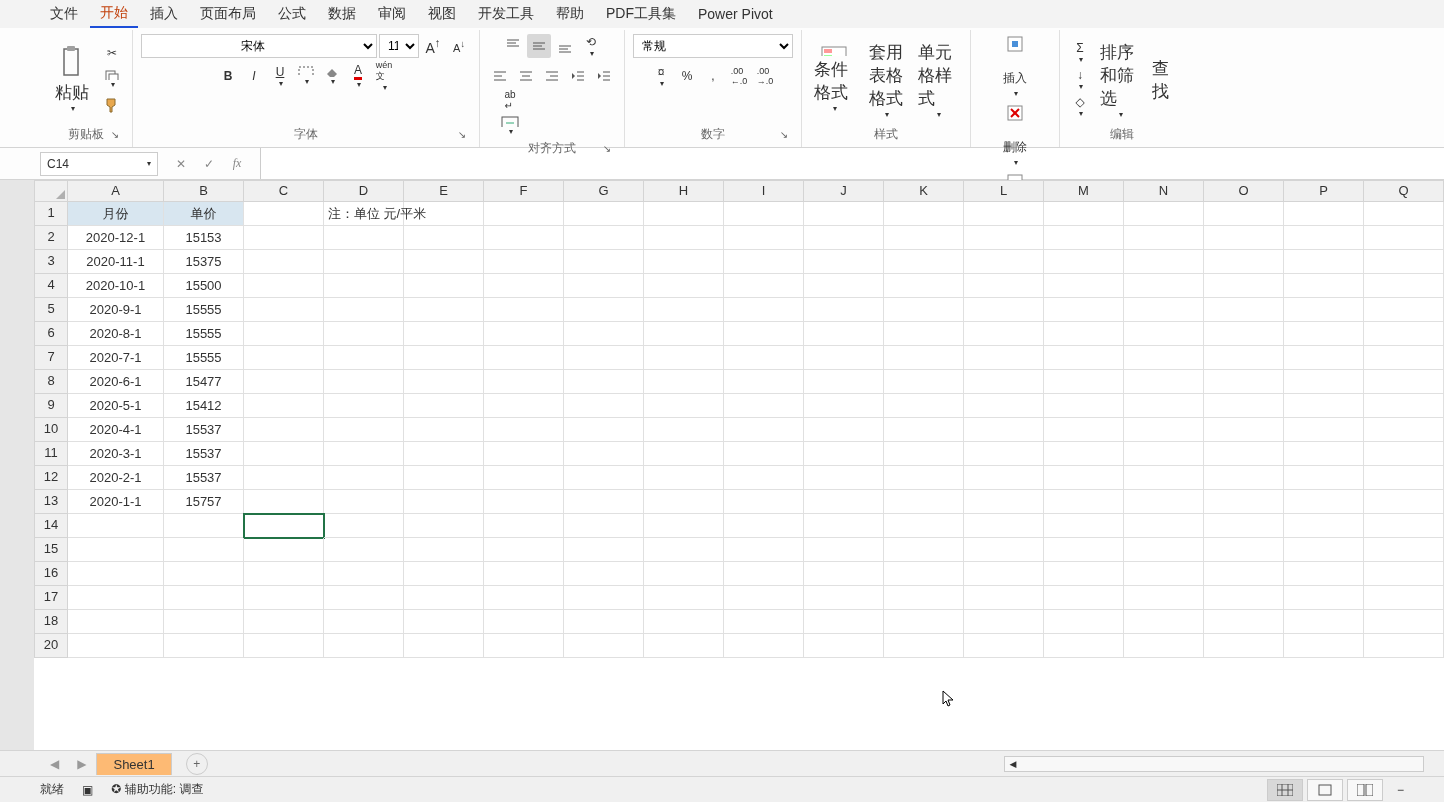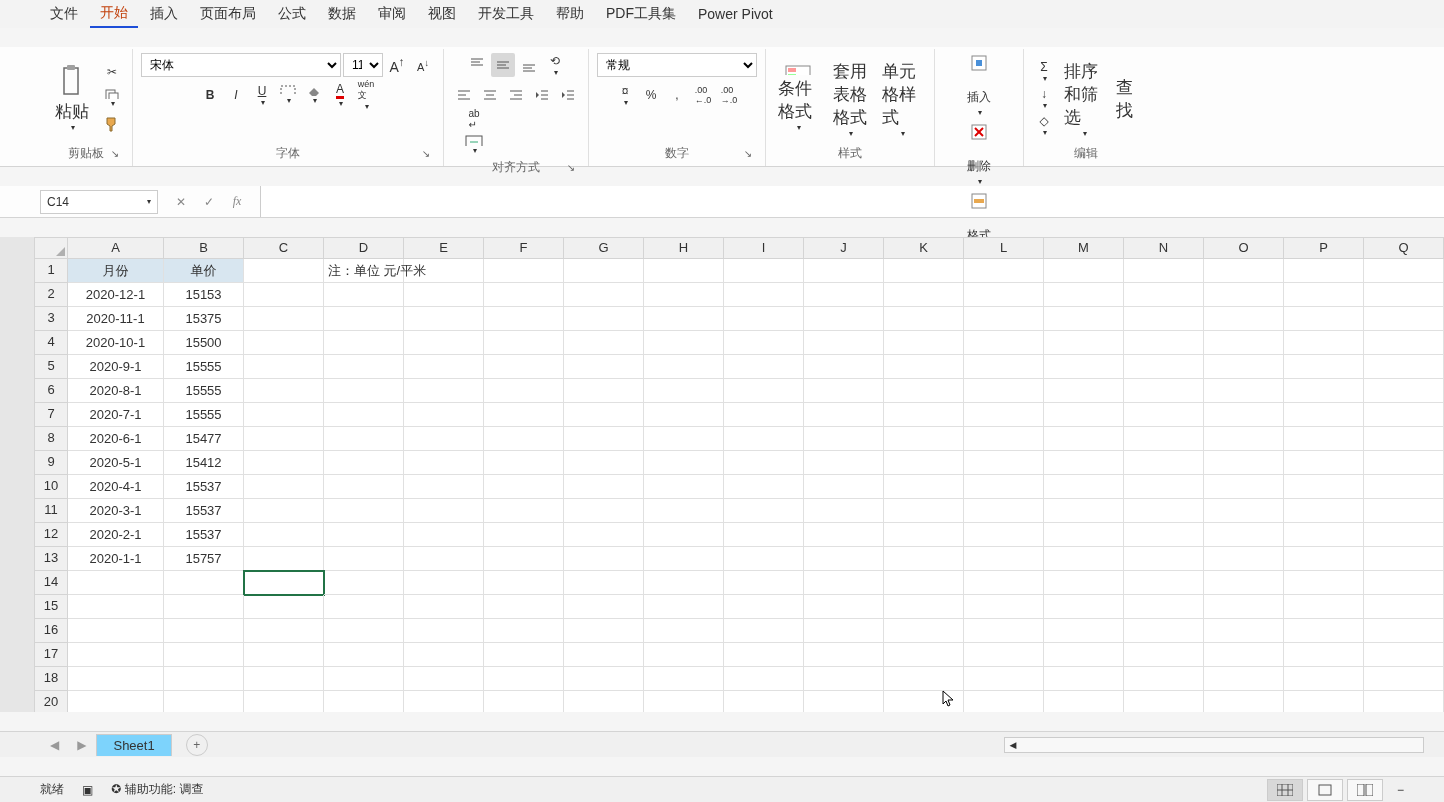--- a/index.html
+++ b/index.html
@@ -1,38 +1,38 @@
 <!DOCTYPE html>
 <html><head>
 <meta charset="utf-8">
 <style>
 * { box-sizing: border-box; margin: 0; padding: 0; }
 body { font-family: "Microsoft YaHei", sans-serif; font-size: 12px; background: #f5f5f5; color: #333; overflow: hidden; width: 1444px; height: 802px; position: relative; }
-.app { display: flex; flex-direction: column; height: 100%; gap: 19px; }
+.app { display: flex; flex-direction: column; height: 100%; }
 
 
 .menubar { display: flex; gap: 2px; padding: 4px 40px; background: #f3f3f3; align-items: center; height: 28px; }
 .menubar-item { padding: 4px 10px; font-size: 14px; color: #333; cursor: pointer; }
 .menubar-item.active { color: #c2410c; font-weight: normal; border-bottom: 2px solid #1d4ed8; }
 
 
 .ribbon { display: flex; background: #fdfdfd; border-bottom: 1px solid #d4d4d4; height: 120px; padding: 2px 0 0 40px; }
 .ribbon-group { display: flex; flex-direction: column; border-right: 1px solid #e0e0e0; padding: 4px 8px 2px; position: relative; }
 .ribbon-group-inner { display: flex; gap: 4px; flex: 1; align-items: center; }
 .ribbon-group-label { text-align: center; font-size: 12px; color: #666; padding: 2px 0; position: relative; }
 .ribbon-group-dialog { position: absolute; right: 2px; bottom: 2px; width: 14px; height: 14px; font-size: 10px; color: #666; }
 .btn { display: flex; flex-direction: column; align-items: center; justify-content: center; padding: 2px 4px; cursor: pointer; border-radius: 2px; }
 .btn-lg { width: 48px; height: 72px; }
 .btn-sm { width: 24px; height: 24px; }
 .btn-row { display: flex; gap: 2px; align-items: center; }
 .btn-col { display: flex; flex-direction: column; gap: 2px; }
 .btn-label { font-size: 17px; margin-top: 2px; }
 .dropdown-arrow { font-size: 8px; margin-left: 2px; }
 .combo { border: 1px solid #ccc; height: 24px; font-size: 12px; padding: 0 4px; background: #fff; }
-.combo.font-name { width: 200px; }
+.combo.font-name { width: 236px; text-align: center; }
 .combo.font-size { width: 40px; }
 .combo.number-fmt { width: 160px; }
 
 
 .formulabar { display: flex; background: #fdfdfd; border-bottom: 1px solid #d4d4d4; height: 32px; align-items: center; padding-left: 40px; }
 .namebox { width: 118px; border: 1px solid #ccc; height: 24px; display: flex; align-items: center; padding: 0 6px; background: #fff; }
 .namebox-arrow { margin-left: auto; font-size: 8px; }
 .fb-btns { display: flex; gap: 6px; padding: 0 12px; }
 .fb-btn { width: 22px; height: 22px; display: flex; align-items: center; justify-content: center; color: #888; cursor: pointer; }
 .fx { font-style: italic; font-family: "Times New Roman"; }
@@ -53,21 +53,21 @@
 .cell.header-cell { background: #d8e6f0; text-align: center; }
 .cell.right { text-align: center; }
 .cell.selected { outline: 2px solid #217346; outline-offset: -1px; }
 
 .cA { width: 96px; } .cB { width: 80px; } .cC { width: 80px; } .cD { width: 80px; }
 .cE, .cF, .cG, .cH, .cI, .cJ, .cK, .cL, .cM, .cN, .cO, .cP, .cQ { width: 80px; }
 
 
 .sheetbar { display: flex; background: #f0f0f0; border-top: 1px solid #d4d4d4; height: 26px; align-items: center; padding-left: 40px; }
 .sheet-nav { display: flex; gap: 18px; padding: 0 10px; color: #999; }
-.sheet-tab { padding: 3px 16px; background: #7dd3fc; border: 1px solid #ccc; border-bottom: none; font-size: 13px; }
+.sheet-tab { padding: 3px 16px; background: #fdba74; border: 1px solid #ccc; border-bottom: none; font-size: 13px; }
 .sheet-add { width: 22px; height: 22px; border: 1px solid #ccc; border-radius: 50%; display: flex; align-items: center; justify-content: center; margin-left: 14px; color: #666; }
 .hscroll { flex: 1; display: flex; justify-content: flex-end; padding-right: 20px; }
 .hscroll-track { width: 420px; height: 16px; border: 1px solid #ccc; background: #f8f8f8; display: flex; align-items: center; }
 .hscroll-btn { width: 16px; text-align: center; font-size: 9px; }
 
 
 .statusbar { display: flex; background: #f0f0f0; border-top: 1px solid #d4d4d4; height: 26px; align-items: center; padding: 0 40px; font-size: 12px; gap: 18px; }
 .status-right { margin-left: auto; display: flex; gap: 4px; align-items: center; }
 .view-btn { width: 36px; height: 22px; border: 1px solid #ccc; display: flex; align-items: center; justify-content: center; background: #f8f8f8; }
 .view-btn.active { background: #d8d8d8; }

